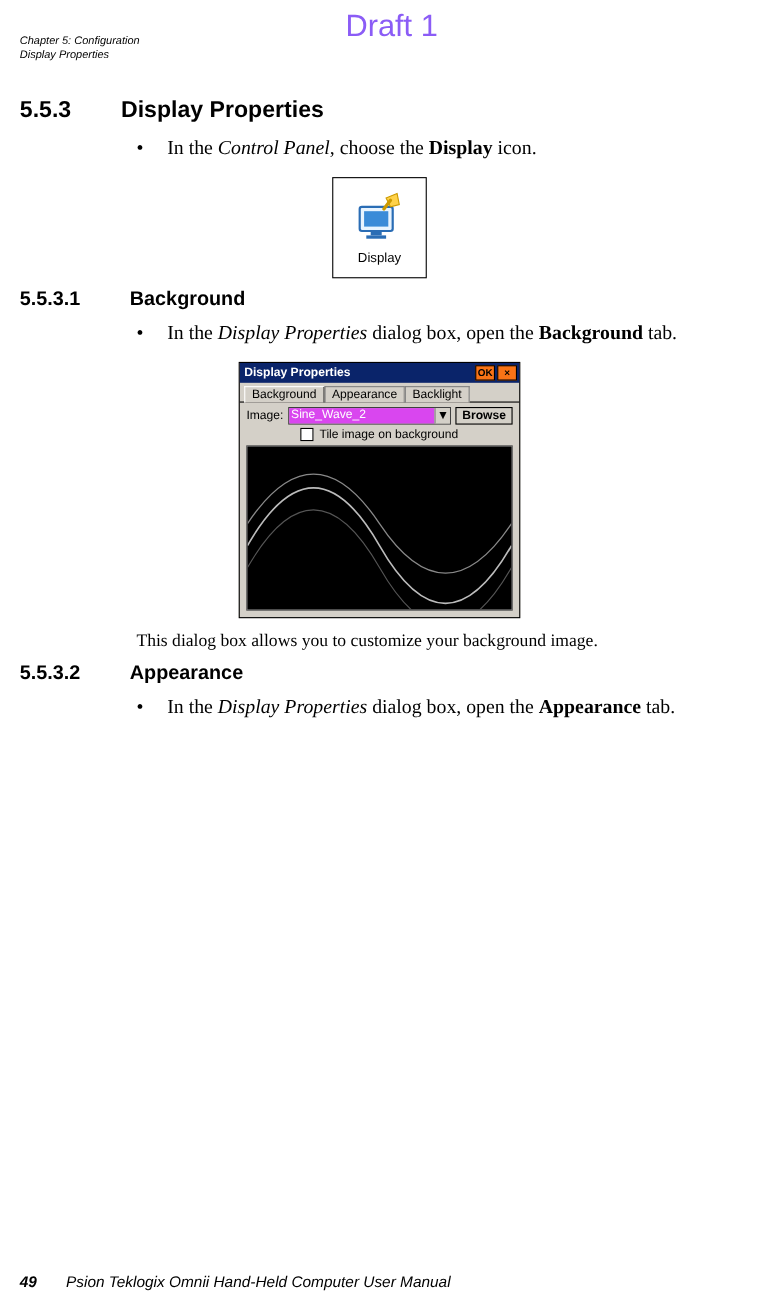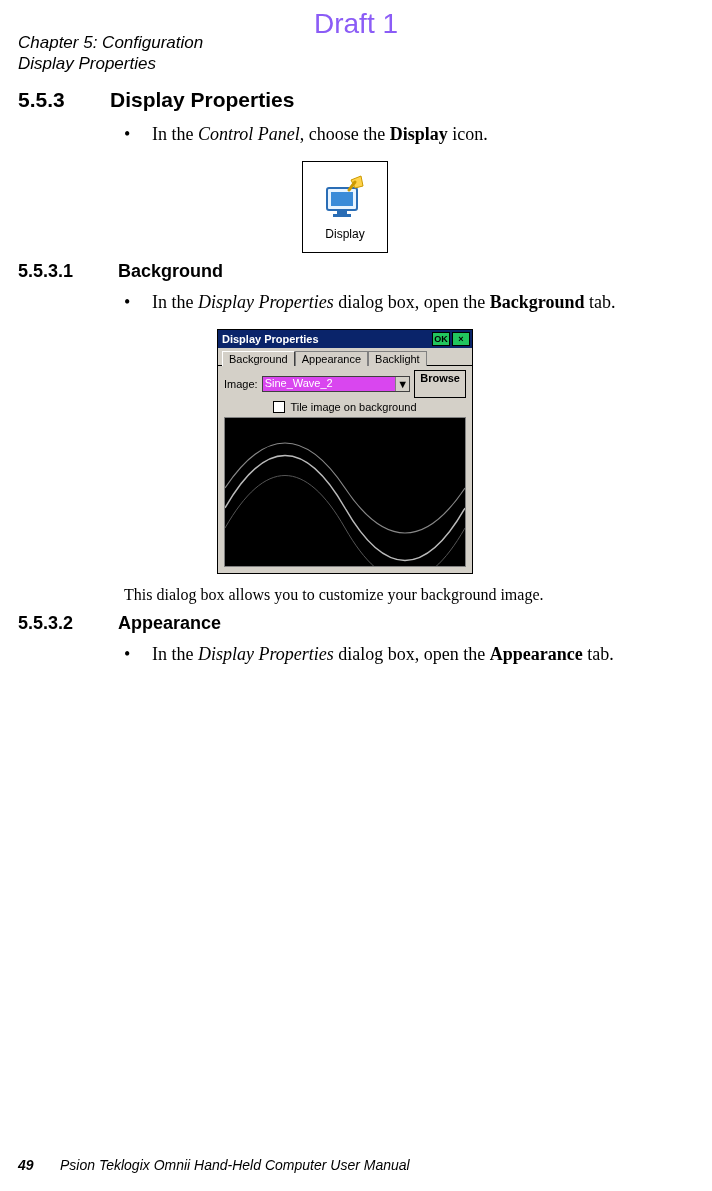--- a/index.html
+++ b/index.html
@@ -18,21 +18,21 @@
       transform: translateX(-50%);
       color: #8b5cf6;
       font-size: 28px;
       font-family: Arial, Helvetica, sans-serif;
     }
     .header {
       position: absolute;
       top: 32px;
       left: 18px;
       font-style: italic;
-      font-size: 17px;
+      font-size: 10px;
       font-family: "Trebuchet MS", Verdana, sans-serif;
       line-height: 1.25;
     }
     .content {
       position: absolute;
       top: 88px;
       left: 18px;
       right: 40px;
     }
     .h3 {
@@ -102,21 +102,21 @@
       display: flex;
       align-items: center;
       height: 18px;
       padding: 0 2px 0 4px;
       font-weight: bold;
     }
     .dlg-titlebar .title { flex: 1; }
     .tb-btn {
       width: 18px;
       height: 14px;
-      background: #22c55e;
+      background: #f97316;
       border: 1px solid #000;
       color: #000;
       margin-left: 2px;
       display: flex;
       align-items: center;
       justify-content: center;
       font-size: 9px;
       font-weight: bold;
     }
     .dlg-tabs {
@@ -167,21 +167,21 @@
       background: #d4d0c8;
       border-left: 1px solid #808080;
       display: flex;
       align-items: center;
       justify-content: center;
     }
     .browse-btn {
       border: 1px solid #000;
       background: #d4d0c8;
       padding: 0 5px;
-      height: 28px;
+      height: 16px;
       line-height: 14px;
       font-weight: bold;
     }
     .tile-row {
       display: flex;
       align-items: center;
       justify-content: center;
       gap: 5px;
       margin-bottom: 4px;
     }

